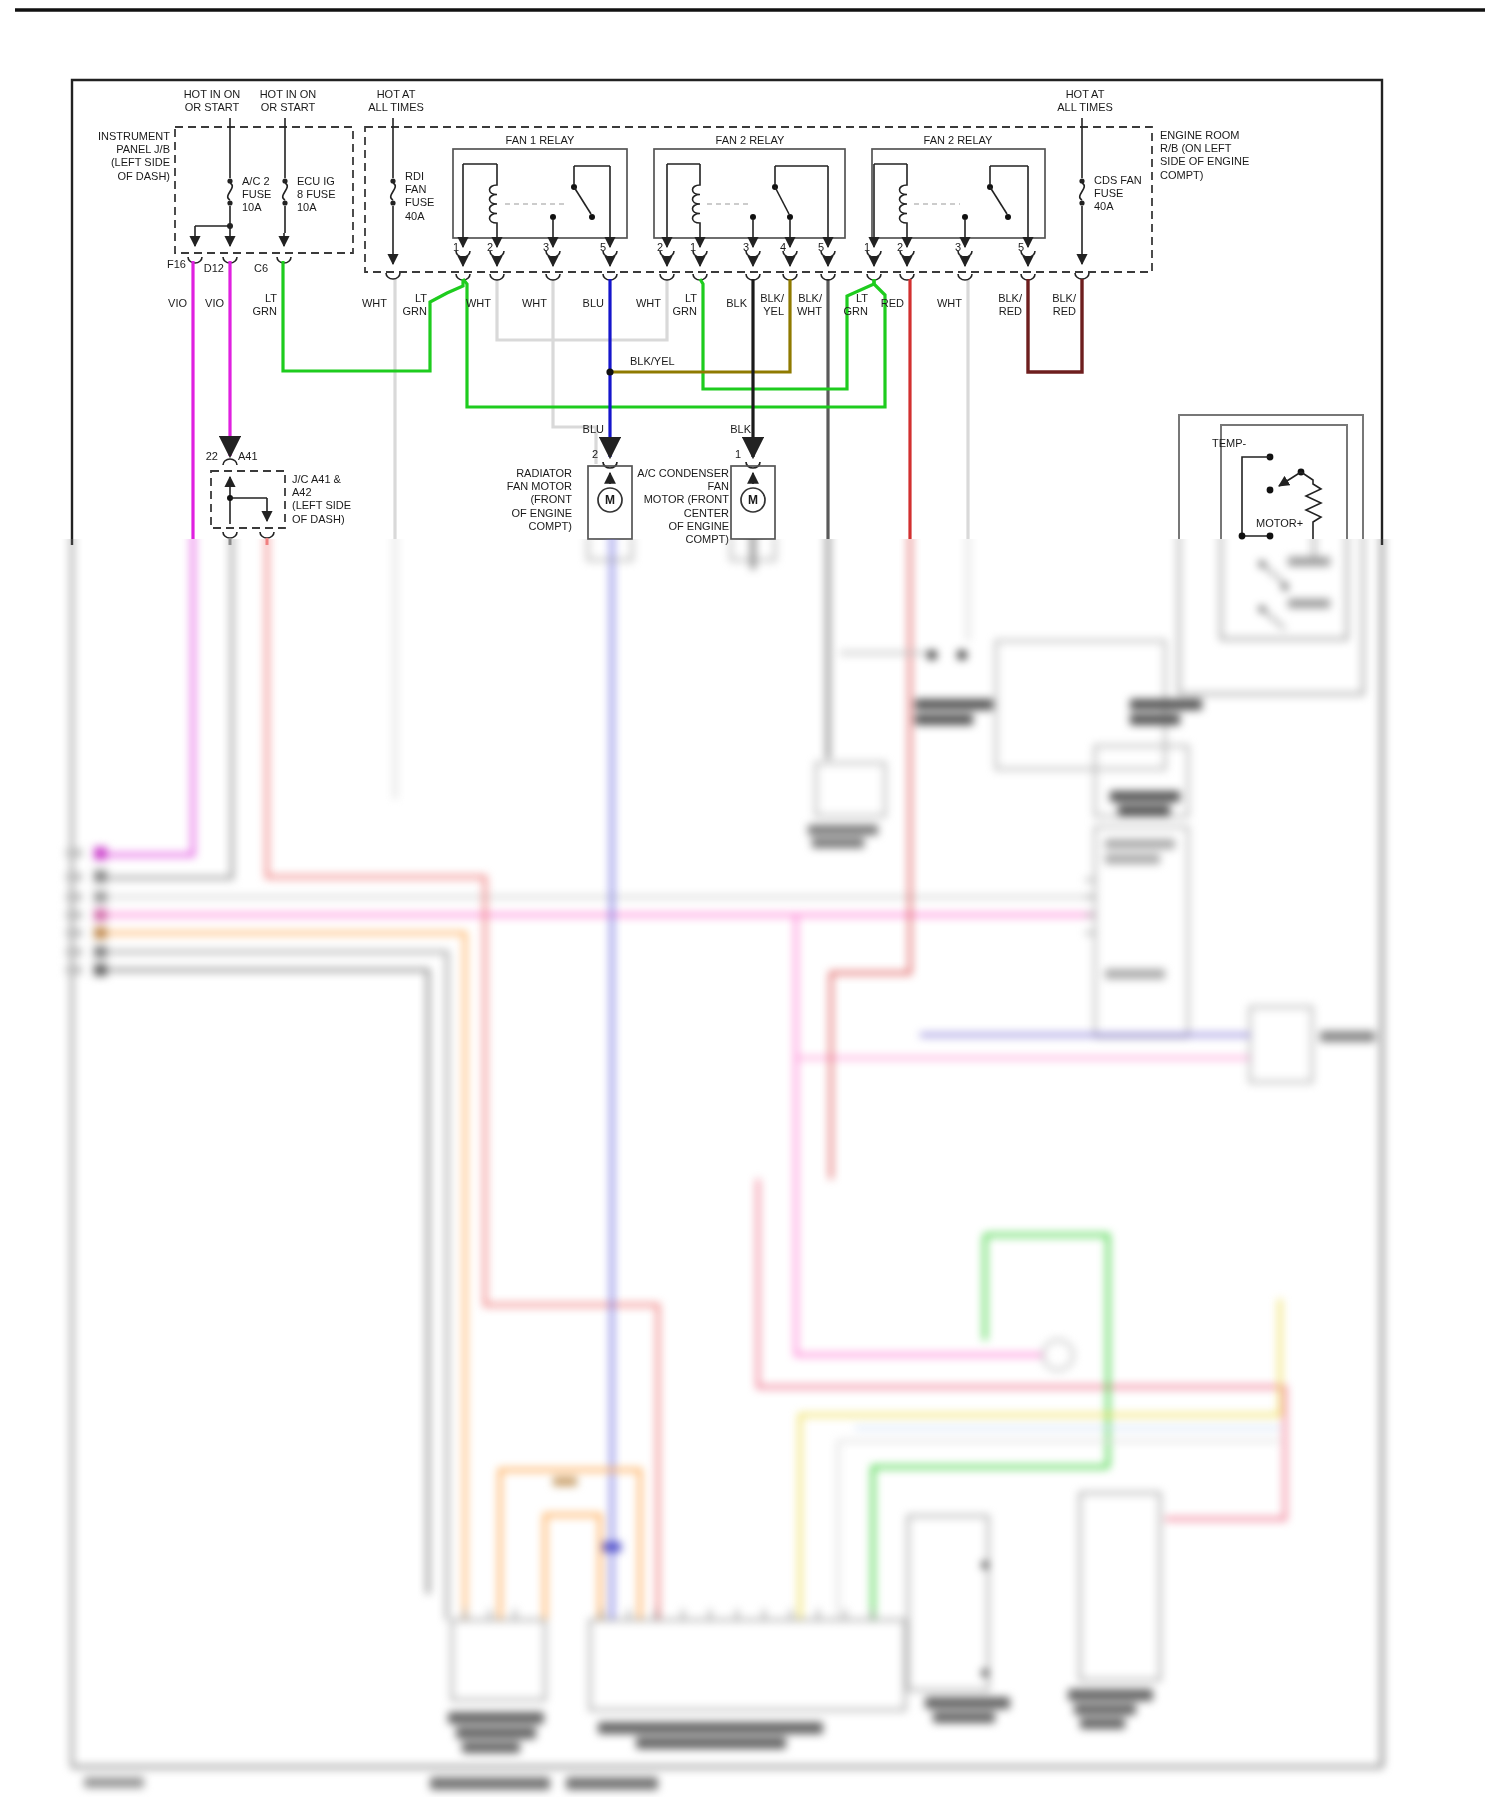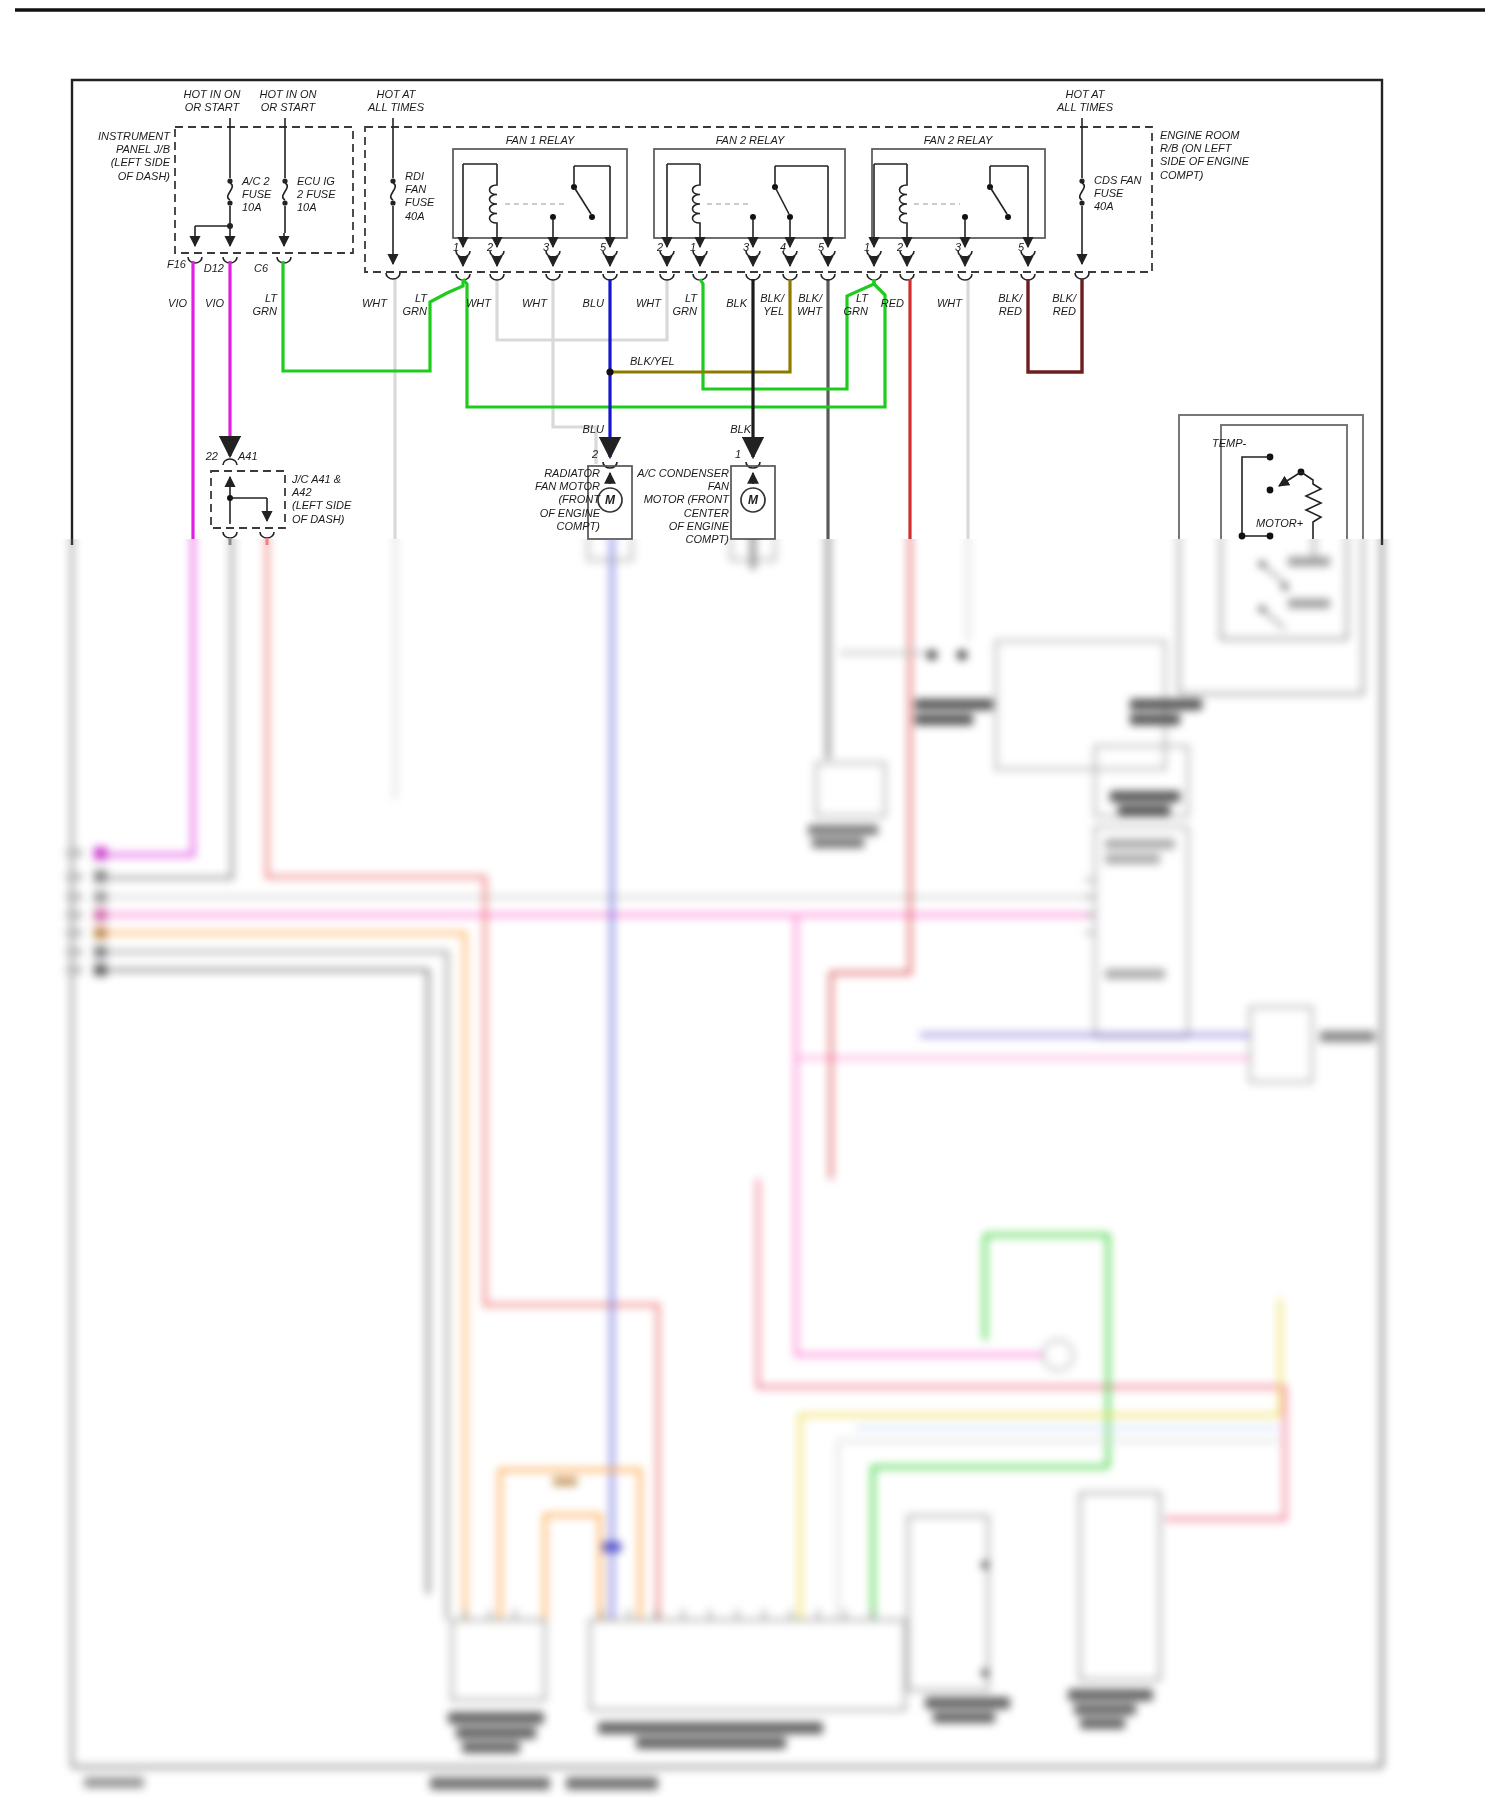--- a/index.html
+++ b/index.html
@@ -1,17 +1,17 @@
 <!DOCTYPE html>
 <html><head>
 <meta charset="utf-8">
 <style>
   html,body{margin:0;padding:0;background:#fff;}
   #page{position:relative;width:1500px;height:1797px;background:#ffffff;overflow:hidden;
-        font-family:"Liberation Sans",sans-serif;font-style:italic;}
+        font-family:"Liberation Sans",sans-serif;}
   .lbl{position:absolute;font-size:11px;line-height:1.2;color:#1a1a1a;white-space:pre-line;}
   .c{text-align:center}
   .r{text-align:right}
   .b{font-weight:bold}
   svg{position:absolute;left:0;top:0;overflow:visible;}
   #blurwrap{position:absolute;left:0;top:539px;width:1500px;height:1258px;overflow:hidden;}
   #blurwrap svg{filter:blur(4px);}
 </style>
 </head>
 <body>
@@ -218,21 +218,21 @@
 OF DASH)</div>
   <div class="lbl" style="left:1160px;top:129px;width:130px">ENGINE ROOM
 R/B (ON LEFT
 SIDE OF ENGINE
 COMPT)</div>
 
   <div class="lbl" style="left:242px;top:175px;width:60px">A/C 2
 FUSE
 10A</div>
   <div class="lbl" style="left:297px;top:175px;width:60px">ECU IG
-2 FUSE
+8 FUSE
 10A</div>
   <div class="lbl" style="left:405px;top:170px;width:60px">RDI
 FAN
 FUSE
 40A</div>
   <div class="lbl" style="left:1094px;top:174px;width:70px">CDS FAN
 FUSE
 40A</div>
 
   <div class="lbl c" style="left:480px;top:134px;width:120px">FAN 1 RELAY</div>
@@ -283,21 +283,21 @@
 RED</div>
   <div class="lbl r" style="left:1028px;top:292px;width:48px">BLK/
 RED</div>
 
   <div class="lbl" style="left:630px;top:355px;width:70px">BLK/YEL</div>
   <div class="lbl r" style="left:556px;top:423px;width:48px">BLU</div>
   <div class="lbl r" style="left:703px;top:423px;width:48px">BLK</div>
   <div class="lbl r" style="left:586px;top:448px;width:12px">2</div>
   <div class="lbl r" style="left:729px;top:448px;width:12px">1</div>
 
-  <div class="lbl r" style="left:500px;top:467px;width:100px">RADIATOR
+  <div class="lbl r" style="left:472px;top:467px;width:100px">RADIATOR
 FAN MOTOR
 (FRONT
 OF ENGINE
 COMPT)</div>
   <div class="lbl r" style="left:629px;top:467px;width:100px">A/C CONDENSER
 FAN
 MOTOR (FRONT
 CENTER
 OF ENGINE
 COMPT)</div>

